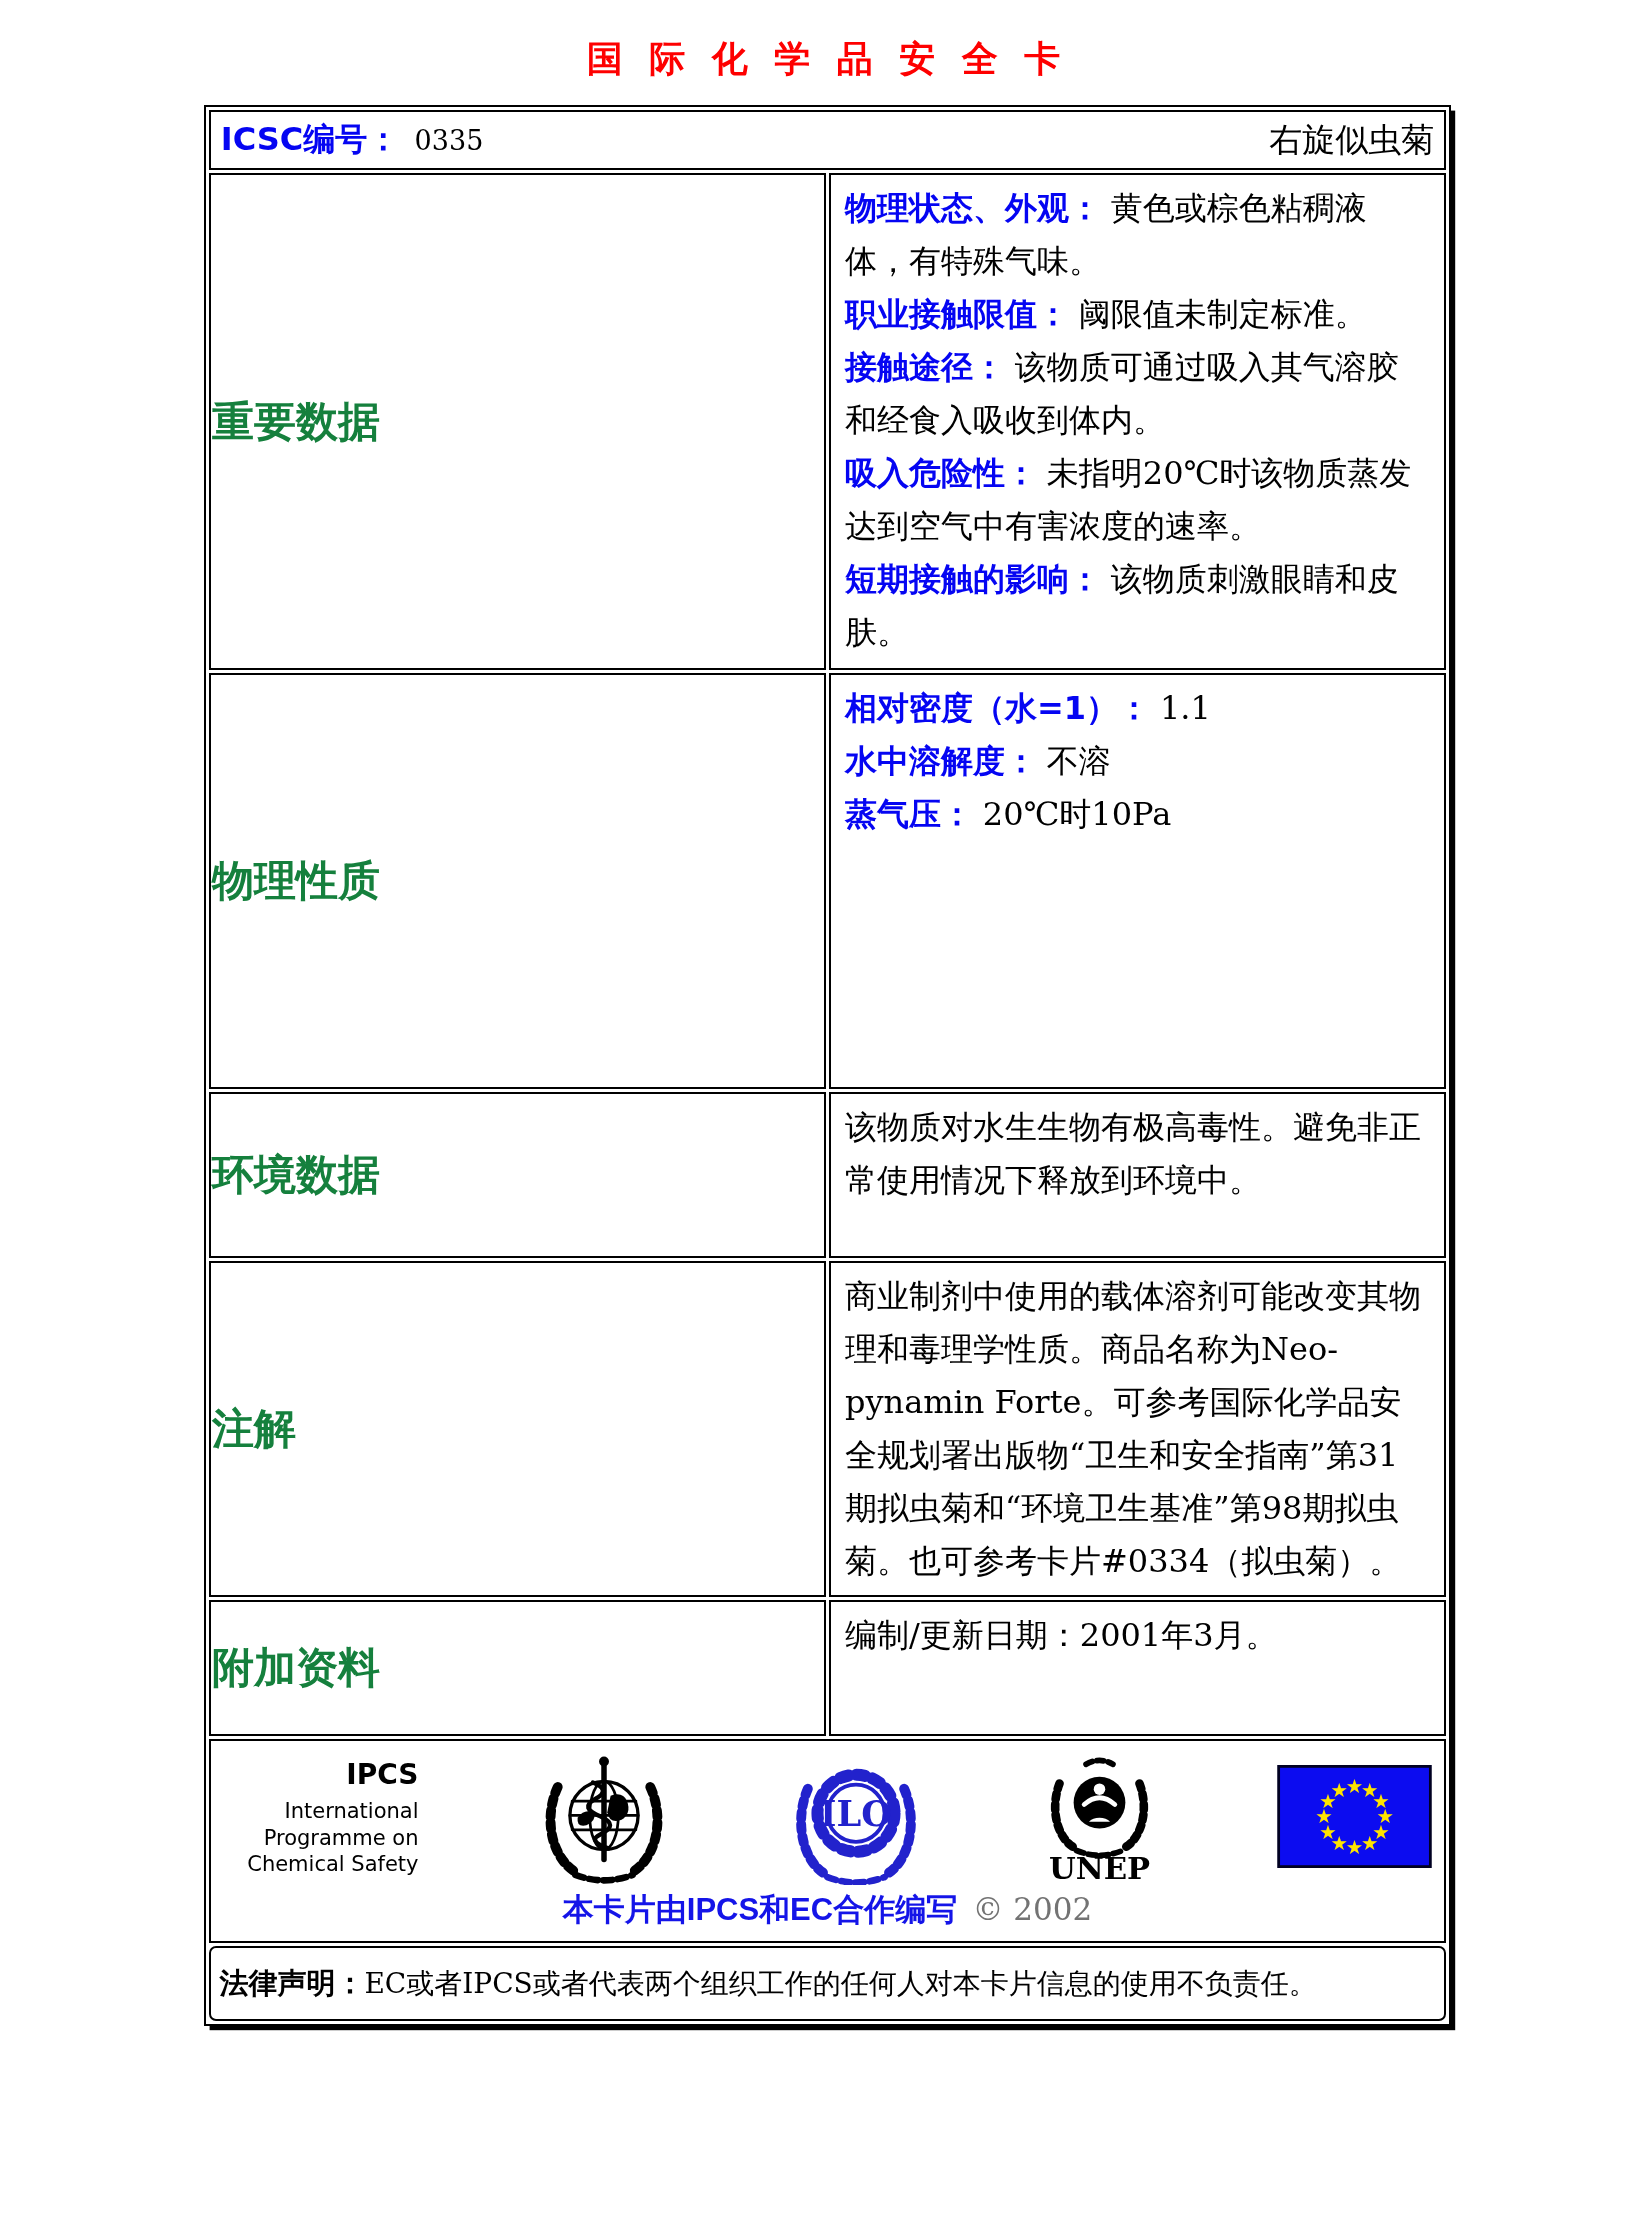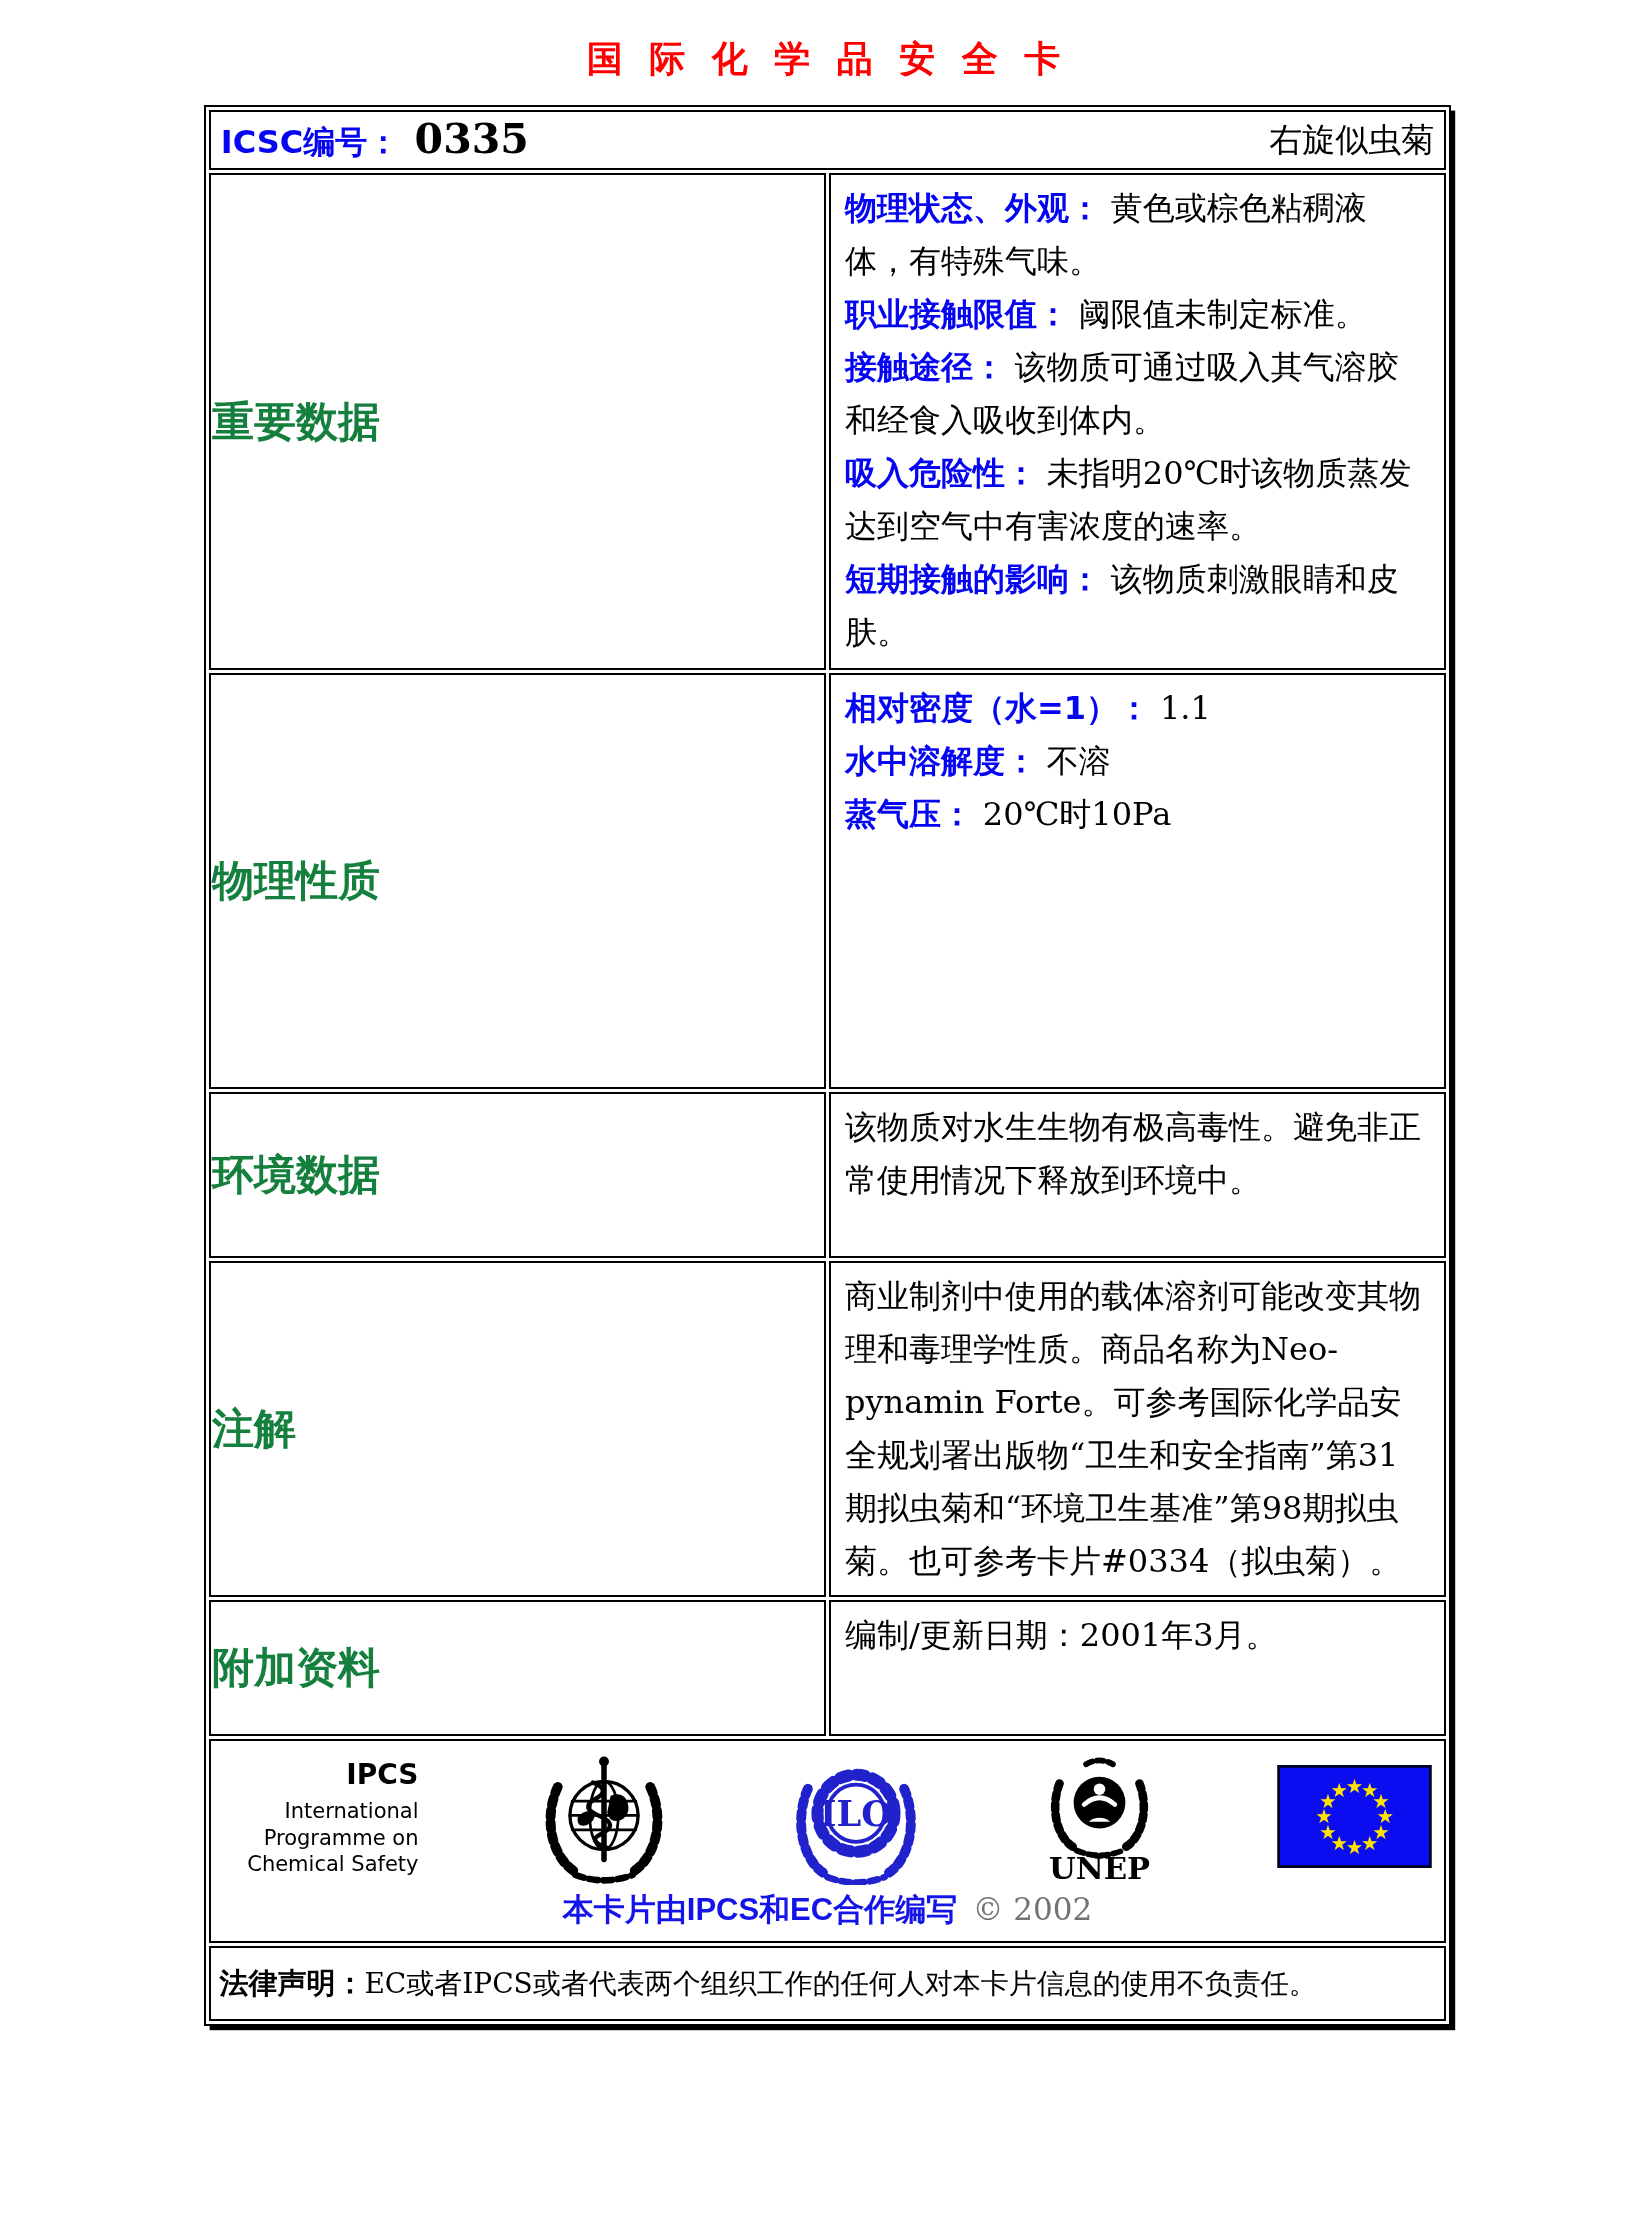--- a/index.html
+++ b/index.html
@@ -56,36 +56,36 @@
   .r1 td { height:56px; }
   .r2 td { height:479px; }
   .r3 td { height:398px; }
   .r4 td { height:148px; }
   .r5 td { height:277px; }
   .r6 td { height:118px; }
   .r7 td { height:187px; }
   .r8 td { height:71px; }
   td.header-cell { vertical-align:middle; padding:0 9.8px; }
   .hdr-flex { display:flex; justify-content:space-between; align-items:center; font-size:32px; }
-  .hdr-left .num { margin-left:15.3px; font-size:41px;font-weight:bold; }
+  .hdr-left .num { margin-left:15.3px; font-size:27px; }
   .hdr-right { font-size:33px; }
   
   td.footer-cell { vertical-align:top; padding:9.8px 12.5px 2.8px 12.5px; }
   .logo-row { display:flex; justify-content:space-between; align-items:center; height:134px;text-align:right; }
   .ipcs-block { font-family:"DejaVu Sans","Liberation Sans",sans-serif; width:195px; }
   .ipcs-acro { font-size:28px; font-weight:bold; margin-bottom:7px; }
   .ipcs-line { font-size:21px; line-height:26.5px; }
   .caption-row { text-align:center; margin-top:4.2px; font-size:31px; }
   .caption-main {
     font-family:Liberation Sans, sans-serif;
     font-weight:bold; color:#1414e8;margin-top:10px;
   }
   .caption-copy { color:#737373; margin-left:15.3px; font-family:"DejaVu Serif",serif; }
   
-  td.legal-cell { vertical-align:middle; padding:0 8.4px; font-size:28px; line-height:35px; }
+  td.legal-cell { vertical-align:middle; padding:0 8.4px; font-size:28px; line-height:35px;border-radius:7px; }
   .legal-label {
     font-family:"DejaVu Sans","Liberation Sans",sans-serif;
     font-weight:bold; font-size:29px;
   }
   svg text.logo-word { font-family:"DejaVu Serif","Liberation Serif",serif; font-weight:bold; }
 </style>
 </head>
 <body>
 
 <div>

